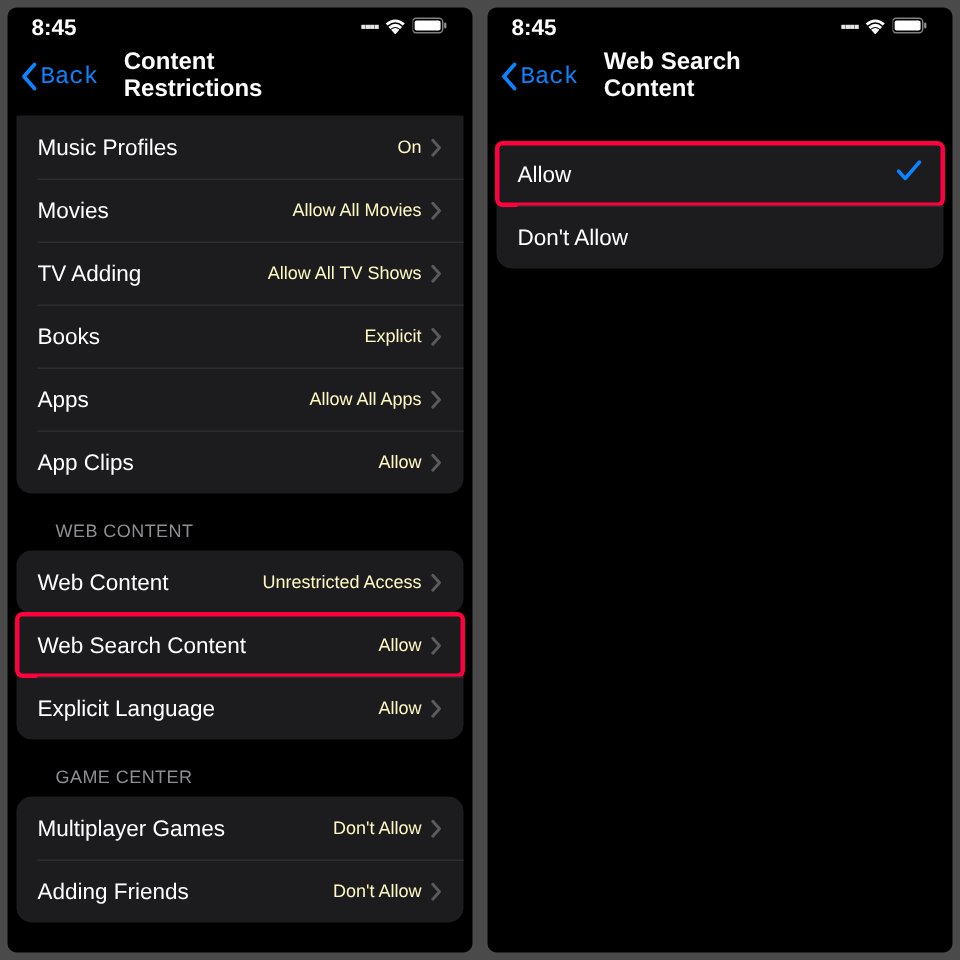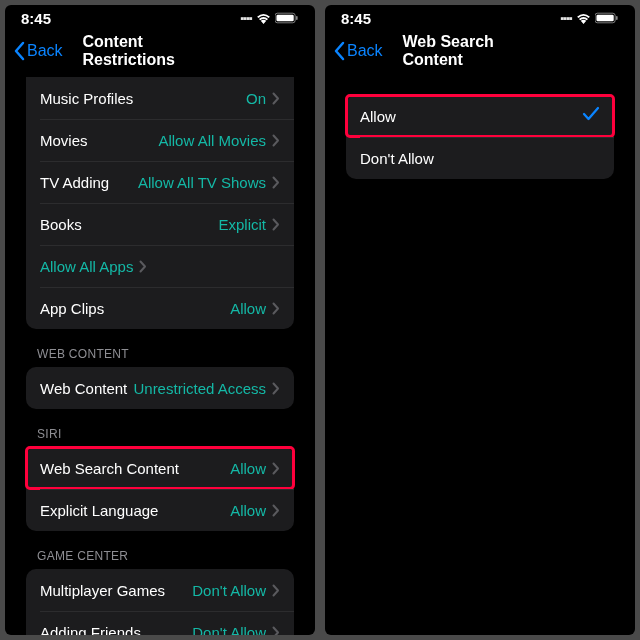--- a/index.html
+++ b/index.html
@@ -39,20 +39,21 @@
       align-items: center;
       position: relative;
       padding: 0 8px;
     }
     .back-btn {
       display: flex;
       align-items: center;
       color: #0a84ff;
       font-size: 16px;
       cursor: pointer;
+      font-family: Liberation Mono, monospace;
     }
     .back-btn svg { margin-right: 2px; }
     .nav-title {
       position: absolute;
       left: 50%;
       transform: translateX(-50%);
       color: #fff;
       font-size: 16px;
       font-weight: 700;
     }
@@ -64,21 +65,21 @@
     .section-header {
       color: #8e8e93;
       font-size: 12px;
       text-transform: uppercase;
       padding: 18px 16px 6px 32px;
       letter-spacing: 0.3px;
     }
     .list {
       background: #1c1c1e;
       border-radius: 10px;
-      margin: 0 21px;
+      margin: 0 6px;
     }
     .row {
       display: flex;
       align-items: center;
       min-height: 42px;
       padding: 0 14px;
       position: relative;
       cursor: pointer;
     }
     .row + .row::before {
@@ -89,22 +90,22 @@
       right: 0;
       height: 1px;
       background: #2c2c2e;
     }
     .row-label {
       color: #fff;
       font-size: 15px;
       flex: 1;
     }
     .row-value {
-      color: #14b8a6;
-      font-size: 15px;
+      color: #fef9c3;
+      font-size: 12px;
       margin-right: 6px;
     }
     .chevron {
       color: #5a5a5e;
       display: flex;
       align-items: center;
     }
     .highlight {
       outline: 3px solid #ff003c;
       outline-offset: -2px;
@@ -180,20 +181,21 @@
       <div class="row">
         <span class="row-label">Books</span>
         <span class="row-value">Explicit</span>
         <span class="chevron">
             <svg width="8" height="13" viewBox="0 0 8 13">
               <path d="M1.5 1.5 L6 6.5 L1.5 11.5" stroke="currentColor" stroke-width="2" fill="none" stroke-linecap="round" stroke-linejoin="round"></path>
             </svg>
           </span>
       </div>
       <div class="row">
+        <span class="row-label">Apps</span>
         <span class="row-value">Allow All Apps</span>
         <span class="chevron">
             <svg width="8" height="13" viewBox="0 0 8 13">
               <path d="M1.5 1.5 L6 6.5 L1.5 11.5" stroke="currentColor" stroke-width="2" fill="none" stroke-linecap="round" stroke-linejoin="round"></path>
             </svg>
           </span>
       </div>
       <div class="row">
         <span class="row-label">App Clips</span>
         <span class="row-value">Allow</span>
@@ -211,21 +213,20 @@
         <span class="row-label">Web Content</span>
         <span class="row-value">Unrestricted Access</span>
         <span class="chevron">
             <svg width="8" height="13" viewBox="0 0 8 13">
               <path d="M1.5 1.5 L6 6.5 L1.5 11.5" stroke="currentColor" stroke-width="2" fill="none" stroke-linecap="round" stroke-linejoin="round"></path>
             </svg>
           </span>
       </div>
     </div>
 
-    <div class="section-header">SIRI</div>
     <div class="list">
       <div class="row highlight">
         <span class="row-label">Web Search Content</span>
         <span class="row-value">Allow</span>
         <span class="chevron">
             <svg width="8" height="13" viewBox="0 0 8 13">
               <path d="M1.5 1.5 L6 6.5 L1.5 11.5" stroke="currentColor" stroke-width="2" fill="none" stroke-linecap="round" stroke-linejoin="round"></path>
             </svg>
           </span>
       </div>

